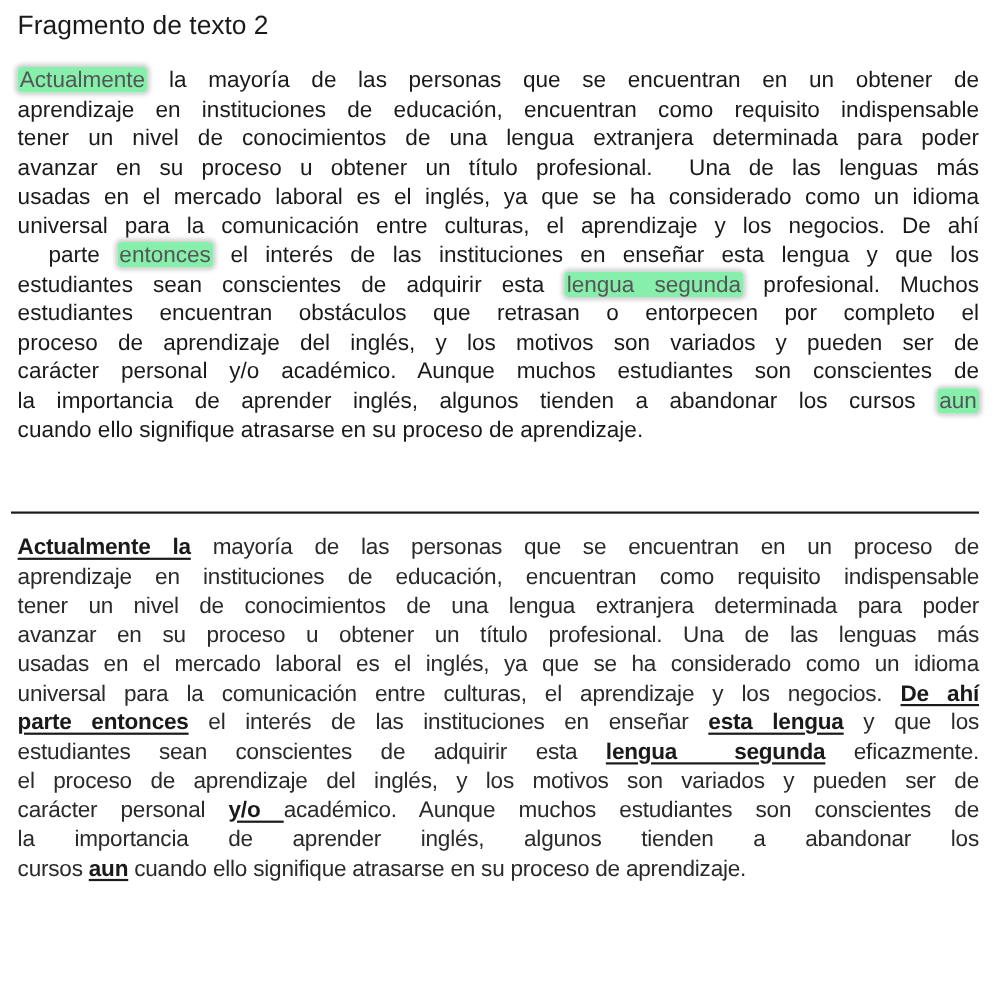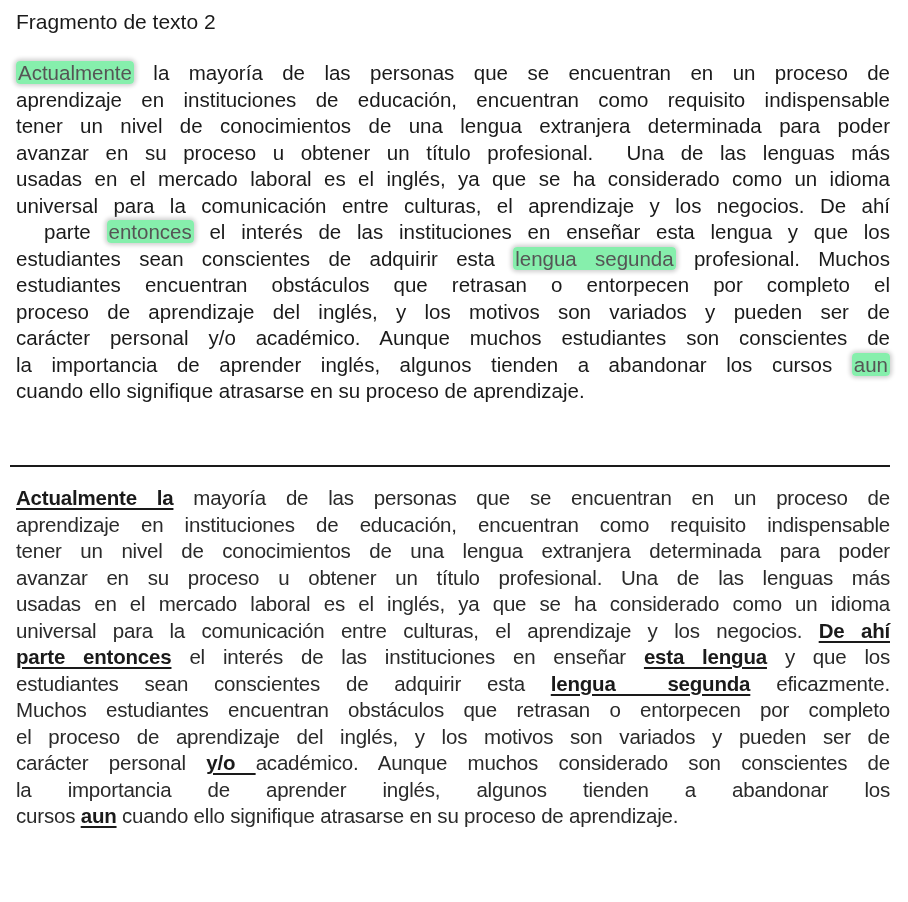--- a/index.html
+++ b/index.html
@@ -1,33 +1,33 @@
 <!DOCTYPE html>
 <html><head>
 <meta charset="utf-8">
 <style>
   html,body{margin:0;padding:0;background:#fff;}
   body{width:908px;height:902px;overflow:hidden;font-family:"Liberation Sans",sans-serif;color:#1a1a1a;}
-  .title{position:absolute;left:16px;top:10px;font-size:21px;color:#1a1a1a;}
+  .title{position:absolute;left:16px;top:10px;font-size:24px;color:#1a1a1a;}
   .para{position:absolute;left:16px;width:874px;font-size:20.5px;line-height:26.5px;}
   .line{display:block;white-space:nowrap;text-align:justify;text-align-last:justify;height:26.5px;}
   .line.last{text-align-last:left;}
   .p1{top:60px;color:#1a1a1a;}
   .p2{top:485px;color:#2a2a2a;letter-spacing:-0.2px;}
   .hl{background:#86efac;color:#555;border-radius:4px;padding:0 2px;box-shadow:0 0 4px 2px #cfcfcf;}
   .em{font-weight:bold;text-decoration:underline;text-decoration-thickness:2px;text-underline-offset:3px;color:#1a1a1a;}
   .rule{position:absolute;left:10px;top:465px;width:880px;height:2px;background:#1a1a1a;}
 </style>
 </head>
 <body>
 
 <div class="title">Fragmento de texto 2</div>
 
 <div class="para p1" id="p1">
-    <span class="line"><span class="hl" style="white-space: pre;">Actualmente</span><span style="white-space: pre;"> la mayoría de las personas que se encuentran en un proceso de</span></span>
+    <span class="line"><span class="hl" style="white-space: pre;">Actualmente</span><span style="white-space: pre;"> la mayoría de las personas que se encuentran en un obtener de</span></span>
     <span class="line"><span style="white-space: pre;">aprendizaje en instituciones de educación, encuentran como requisito indispensable</span></span>
     <span class="line"><span style="white-space: pre;">tener un nivel de conocimientos de una lengua extranjera determinada para poder</span></span>
     <span class="line"><span style="white-space: pre;">avanzar en su proceso u obtener un título profesional.  Una de las lenguas más</span></span>
     <span class="line"><span style="white-space: pre;">usadas en el mercado laboral es el inglés, ya que se ha considerado como un idioma</span></span>
     <span class="line"><span style="white-space: pre;">universal para la comunicación entre culturas, el aprendizaje y los negocios. De ahí</span></span>
     <span class="line"><span style="white-space: pre; margin-left: 28px;">parte </span><span class="hl" style="white-space: pre;">entonces</span><span style="white-space: pre;"> el interés de las instituciones en enseñar esta lengua y que los</span></span>
     <span class="line"><span style="white-space: pre;">estudiantes sean conscientes de adquirir esta </span><span class="hl" style="white-space: pre;">lengua segunda</span><span style="white-space: pre;"> profesional. Muchos</span></span>
     <span class="line"><span style="white-space: pre;">estudiantes encuentran obstáculos que retrasan o entorpecen por completo el</span></span>
     <span class="line"><span style="white-space: pre;">proceso de aprendizaje del inglés, y los motivos son variados y pueden ser de</span></span>
     <span class="line"><span style="white-space: pre;">carácter personal y/o académico. Aunque muchos estudiantes son conscientes de</span></span>
@@ -39,18 +39,17 @@
 
 <div class="para p2" id="p2">
     <span class="line"><span class="em" style="white-space: pre;">Actualmente la</span><span style="white-space: pre; margin-top: 22px;"> mayoría de las personas que se encuentran en un proceso de</span></span>
     <span class="line"><span style="white-space: pre;">aprendizaje en instituciones de educación, encuentran como requisito indispensable</span></span>
     <span class="line"><span style="white-space: pre;">tener un nivel de conocimientos de una lengua extranjera determinada para poder</span></span>
     <span class="line"><span style="white-space: pre;">avanzar en su proceso u obtener un título profesional. Una de las lenguas más</span></span>
     <span class="line"><span style="white-space: pre;">usadas en el mercado laboral es el inglés, ya que se ha considerado como un idioma</span></span>
     <span class="line"><span style="white-space: pre;">universal para la comunicación entre culturas, el aprendizaje y los negocios. </span><span class="em" style="white-space: pre;">De ahí</span></span>
     <span class="line"><span class="em" style="white-space: pre;">parte entonces</span><span style="white-space: pre;"> el interés de las instituciones en enseñar </span><span class="em" style="white-space: pre;">esta lengua</span><span style="white-space: pre;"> y que los</span></span>
     <span class="line"><span style="white-space: pre;">estudiantes sean conscientes de adquirir esta </span><span class="em" style="white-space: pre;">lengua  segunda</span><span style="white-space: pre; margin-top: 14px;"> eficazmente.</span></span>
-    <span class="line"><span style="white-space: pre;">Muchos estudiantes encuentran obstáculos que retrasan o entorpecen por completo</span></span>
     <span class="line"><span style="white-space: pre;">el proceso de aprendizaje del inglés, y los motivos son variados y pueden ser de</span></span>
-    <span class="line"><span style="white-space: pre;">carácter personal </span><span class="em" style="white-space: pre;">y/o </span><span style="white-space: pre;">académico. Aunque muchos considerado son conscientes de</span></span>
+    <span class="line"><span style="white-space: pre;">carácter personal </span><span class="em" style="white-space: pre;">y/o </span><span style="white-space: pre;">académico. Aunque muchos estudiantes son conscientes de</span></span>
     <span class="line"><span style="white-space: pre;">la importancia de aprender inglés, algunos tienden a abandonar los</span></span>
     <span class="line last"><span style="white-space: pre; margin-top: 48px;">cursos </span><span class="em" style="white-space: pre;">aun</span><span style="white-space: pre;"> cuando ello signifique atrasarse en su proceso de aprendizaje.</span></span>
   </div>
 
 </body></html>

